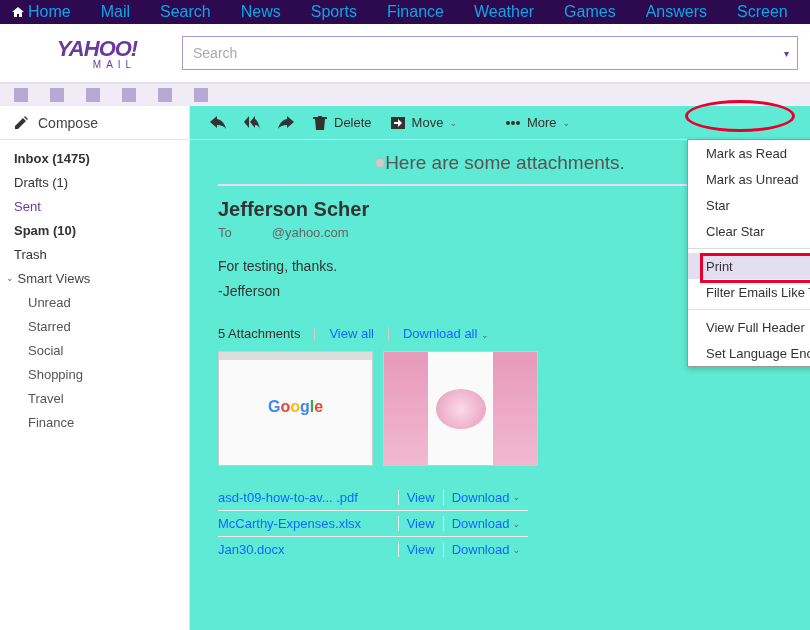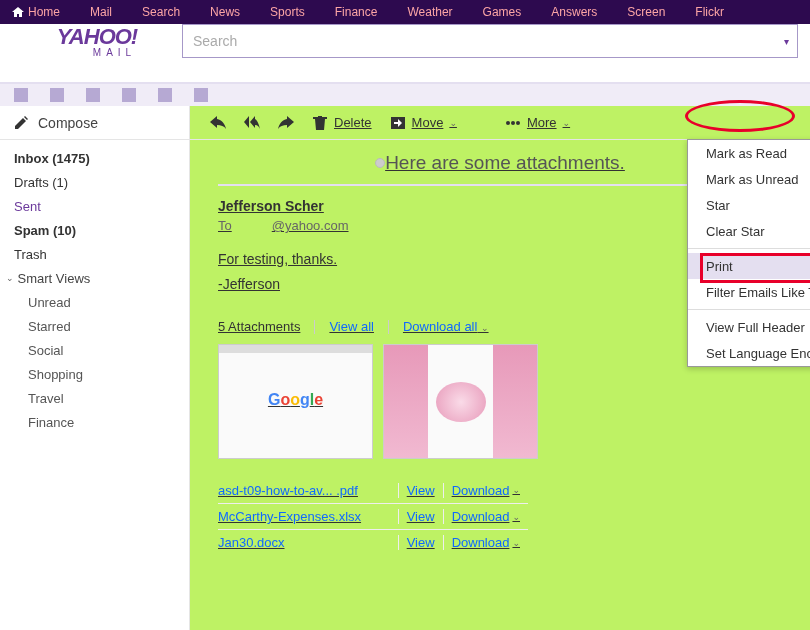--- a/index.html
+++ b/index.html
@@ -1,22 +1,22 @@
 <!DOCTYPE html>
 <html><head>
 <meta charset="utf-8">
 <style>
 * { margin: 0; padding: 0; box-sizing: border-box; font-family: "Helvetica Neue", Arial, sans-serif; }
 body { width: 810px; height: 630px; overflow: hidden; background: #fff; font-size: 13px; color: #333; }
 
 .topnav { background: #2d0a4f; height: 24px; display: flex; align-items: center; padding: 0 12px; gap: 30px; }
-.topnav a { color: #fca5a5; text-decoration: none; font-size: 12px; display: flex; align-items: center; gap: 4px; }
+.topnav a { color: #0ea5e9; text-decoration: none; font-size: 16px; display: flex; align-items: center; gap: 4px; }
 .topnav .home-ic { width: 12px; height: 10px; }
 
-.header { display: flex; height: 60px; padding: 0 12px; border-bottom: 2px solid #e4dff0; }
+.header { display: flex; align-items: center; height: 60px; padding: 0 12px; border-bottom: 2px solid #e4dff0; }
 .logo { width: 170px; display: flex; flex-direction: column; align-items: center; }
 .logo-top { color: #6b399b; font-weight: 800; font-size: 22px; letter-spacing: -1px; font-style: italic; }
 .logo-sub { color: #6b399b; font-size: 10px; letter-spacing: 5px; margin-top: -3px; margin-left: 35px; }
 .searchbox { flex: 1; height: 34px; border: 1px solid #a698c8; display: flex; align-items: center; padding: 0 10px; color: #aaa; font-size: 14px; position: relative; }
 .searchbox .chev { position: absolute; right: 8px; color: #6b399b; font-size: 10px; }
 
 .iconbar { background: #f0ecf7; height: 22px; display: flex; align-items: center; padding: 0 14px; gap: 22px; }
 .iconbar span { width: 14px; height: 14px; background: #b6a9d3; }
 
 .body { display: flex; height: calc(630px - 24px - 60px - 22px); }
@@ -24,31 +24,31 @@
 .left { width: 190px; border-right: 1px solid #e5e5e5; display: flex; flex-direction: column; }
 .compose { height: 34px; display: flex; align-items: center; gap: 10px; padding: 0 14px; border-bottom: 1px solid #e5e5e5; font-size: 14px; color: #444; }
 .pencil { width: 14px; height: 14px; }
 .folders { padding-top: 6px; }
 .folder { height: 24px; display: flex; align-items: center; padding: 0 14px; font-size: 13px; cursor: pointer; }
 .folder.bold { font-weight: 700; }
 .folder.sel { color: #6b399b; }
 .folder.sub { padding-left: 28px; color: #555; }
 .smart-hdr { display: flex; align-items: center; gap: 4px; padding: 0 6px; height: 24px; font-size: 13px; color: #444; }
 
-.main { flex: 1; background: #bef264; position: relative; text-decoration: underline; }
+.main { flex: 1; background: #5eead4; position: relative; }
 .toolbar { height: 34px; border-bottom: 1px solid #e5e5e5; display: flex; align-items: center; padding: 0 20px; gap: 18px; color: #333; }
 .tb-ic { width: 16px; height: 14px; }
 .tb-btn { display: flex; align-items: center; gap: 6px; font-size: 13px; cursor: pointer; }
 .more-circle { position: absolute; left: 495px; top: -6px; width: 110px; height: 32px; border: 3px solid #e8002a; border-radius: 50%; pointer-events: none; z-index: 5; }
 
 .msg { padding: 12px 28px; }
 .subject { display: flex; align-items: center; font-size: 19px; color: #555; justify-content: center; }
 .dot { width: 10px; height: 10px; background: #ccc; border-radius: 50%; border: 1px solid #bbb; }
 .divider { height: 2px; background: #e4dff0; margin: 10px 0; }
-.from { font-weight: 700; font-size: 14px; padding: 2px 0; }
+.from { font-weight: 700; font-size: 20px; padding: 2px 0; }
 .to-line { display: flex; gap: 40px; color: #666; font-size: 13px; padding: 2px 0 14px; }
 .body-text { font-size: 14px; color: #333; line-height: 1.8; }
 .att-row { display: flex; align-items: center; gap: 14px; margin-top: 22px; font-size: 13px; }
 .att-row .sep { border-left: 1px solid #ccc; height: 14px; }
 .link { color: #0f69ff; cursor: pointer; }
 .thumbs { display: flex; gap: 10px; margin-top: 10px; }
 .thumb { width: 155px; height: 115px; border: 1px solid #ccc; background: #fafafa; font-size: 8px; }
 .thumb .bar { height: 8px; background: #ddd; }
 .thumb1 .g { text-align: center; margin-top: 38px; font-size: 16px; font-weight: 700; }
 .thumb1 .g span:nth-child(1){color:#4285f4}.thumb1 .g span:nth-child(2){color:#ea4335}.thumb1 .g span:nth-child(3){color:#fbbc05}.thumb1 .g span:nth-child(4){color:#4285f4}.thumb1 .g span:nth-child(5){color:#34a853}.thumb1 .g span:nth-child(6){color:#ea4335}

